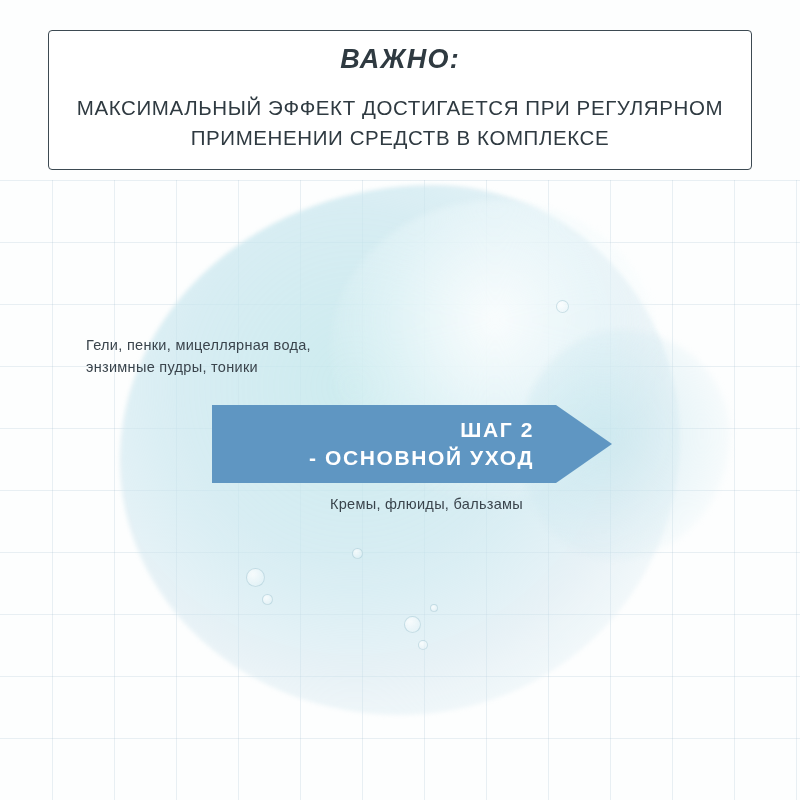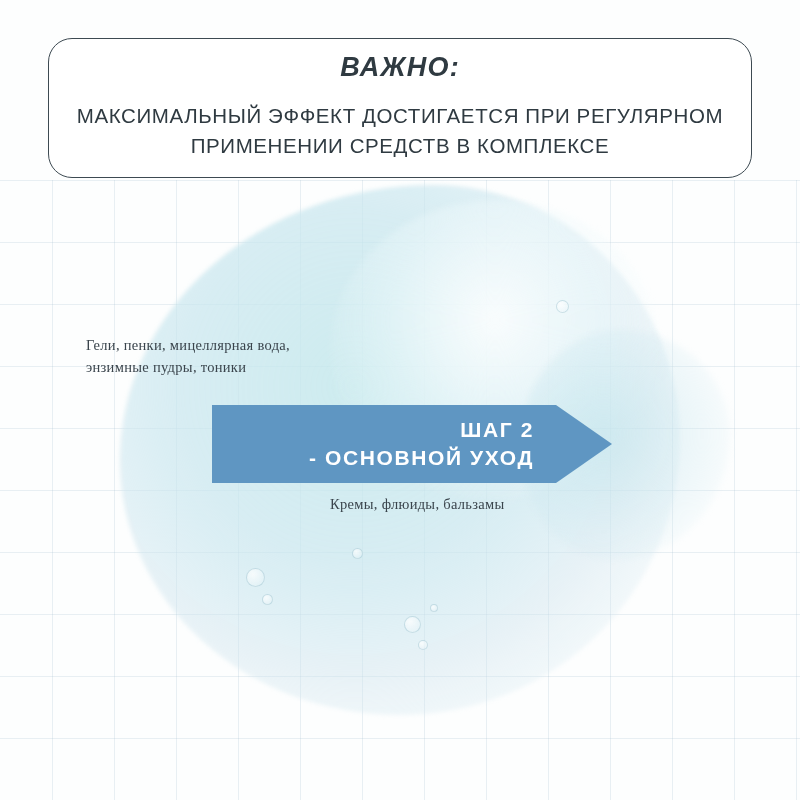--- a/index.html
+++ b/index.html
@@ -74,26 +74,26 @@
     border-radius: 50%;
     border: 1px solid rgba(150,190,205,0.45);
     background: radial-gradient(circle at 35% 30%, rgba(255,255,255,0.75), rgba(220,240,246,0.18));
     pointer-events: none;
   }
 
   
   .note-box {
     position: absolute;
     left: 48px;
-    top: 38px;
+    top: 30px;
     width: 704px;
     height: 140px;
     box-sizing: border-box;
     border: 1.5px solid #3d4a52;
-    border-radius: 24px;
+    border-radius: 4px;
     background: rgba(255,255,255,0.9);
     display: flex;
     flex-direction: column;
     align-items: center;
     justify-content: center;
     padding: 6px 12px 10px;
   }
   .note-title {
     font-style: italic;
     font-weight: bold;
@@ -155,21 +155,20 @@
     text-align: right;
   }
 
   .step-desc {
     position: absolute;
     font-size: 14.5px;
     line-height: 1.55;
     color: #3a444c;
     letter-spacing: 0.3px;
     white-space: pre-line;
-    font-family: Liberation Serif, serif;
   }
   .desc-1 { left: 86px;  top: 334px; }
   .desc-2 { left: 330px; top: 493px; }
   .desc-3 { left: 508px; top: 655px; }
 </style>
 </head>
 <body>
 
 <div id="canvas">
 

